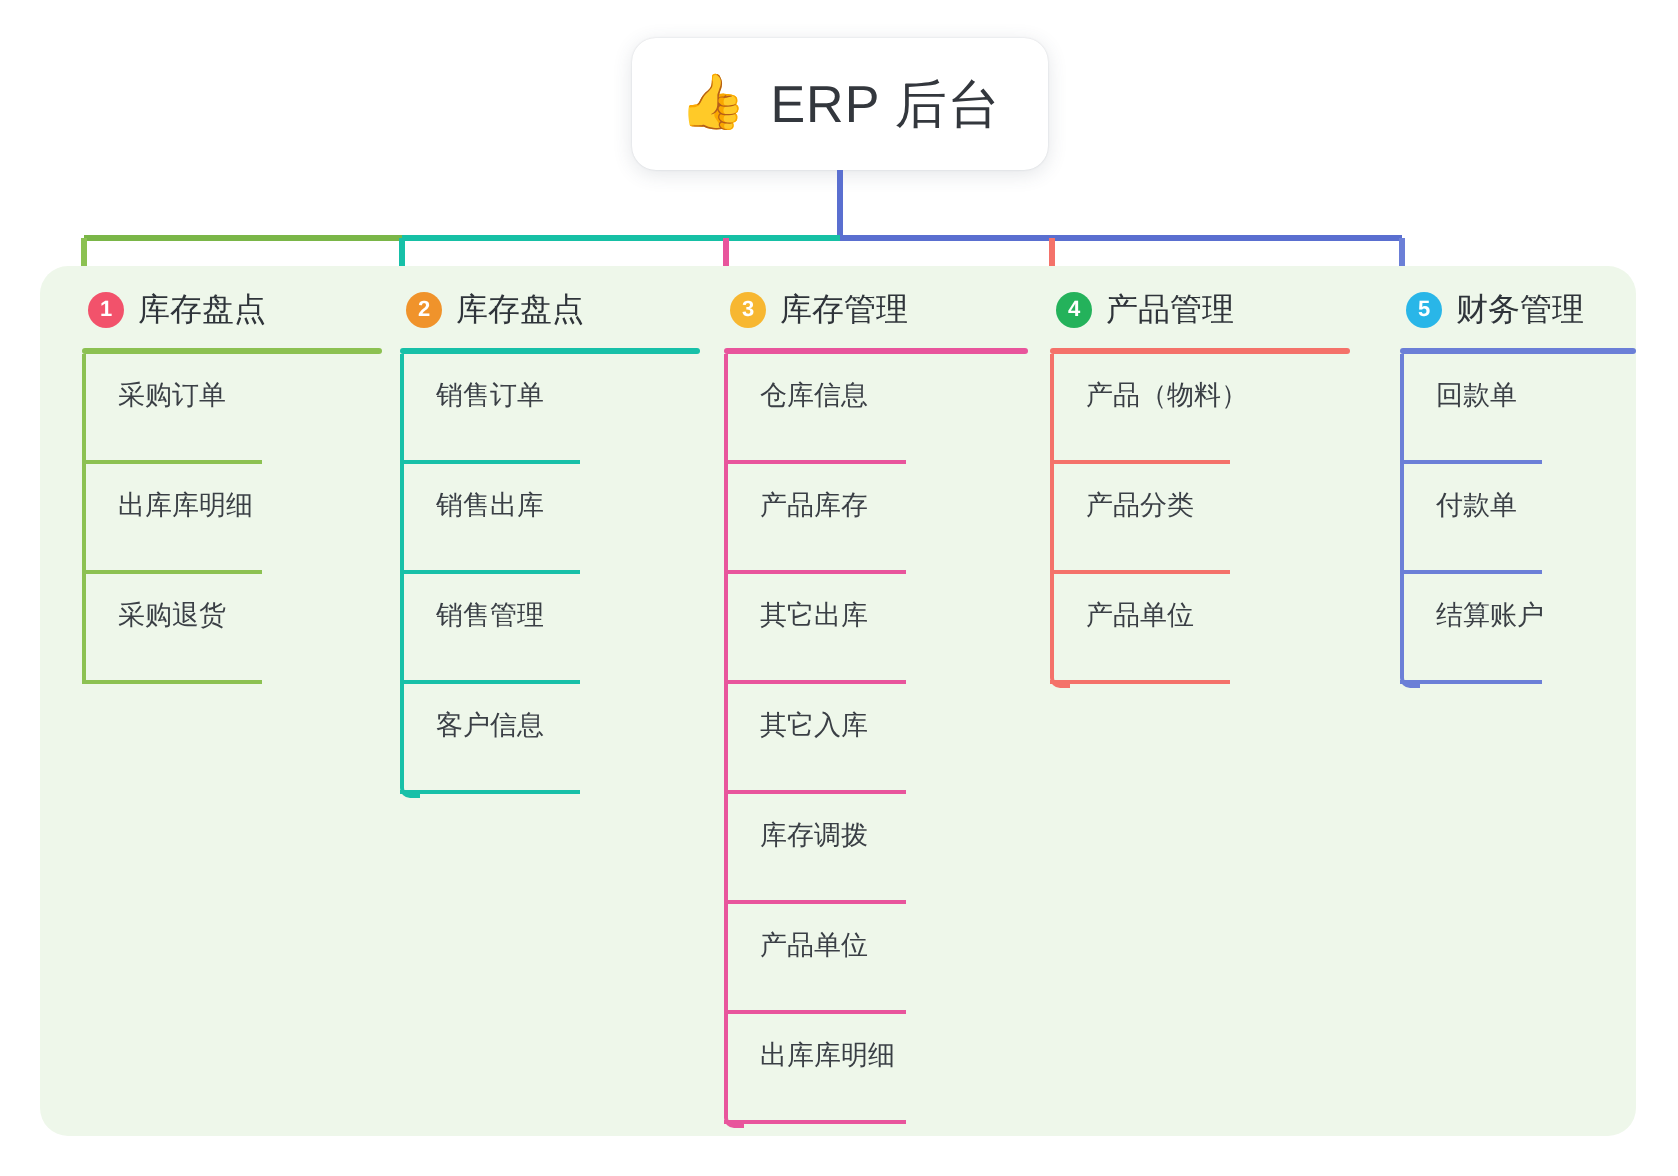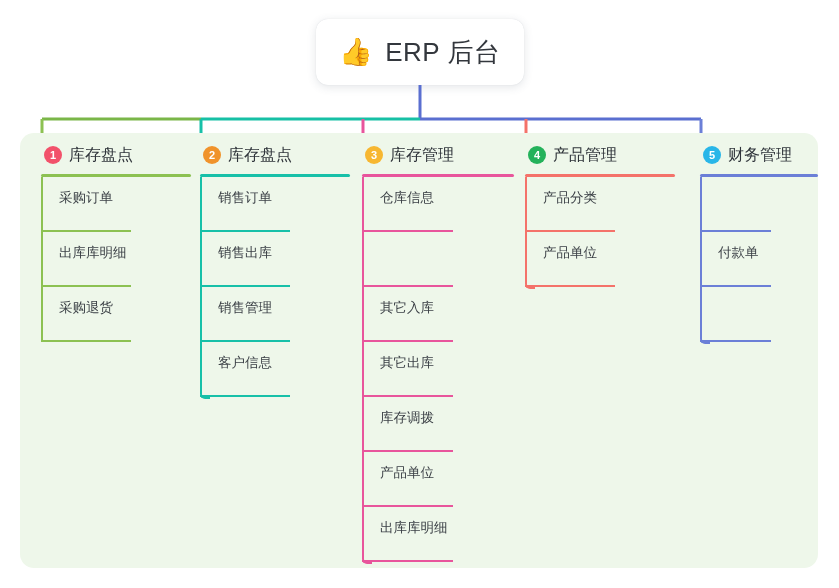--- a/index.html
+++ b/index.html
@@ -170,30 +170,31 @@
         <div class="head-rule" style="background: rgb(232, 85, 156); width: 152px;"></div>
         <div class="items">
           <div class="item">
             <span class="stem" style="background: rgb(232, 85, 156);"></span>
             <span class="underline" style="background: rgb(232, 85, 156); width: 91px;"></span>
             <span class="label">仓库信息</span>
           </div>
           <div class="item">
             <span class="stem" style="background: rgb(232, 85, 156);"></span>
             <span class="underline" style="background: rgb(232, 85, 156); width: 91px;"></span>
+            <span class="label">产品库存</span>
+          </div>
+          <div class="item">
+            <span class="stem" style="background: rgb(232, 85, 156);"></span>
+            <span class="underline" style="background: rgb(232, 85, 156); width: 91px;"></span>
+            <span class="label">其它出库</span>
           </div>
           <div class="item">
             <span class="stem" style="background: rgb(232, 85, 156);"></span>
             <span class="underline" style="background: rgb(232, 85, 156); width: 91px;"></span>
             <span class="label">其它入库</span>
-          </div>
-          <div class="item">
-            <span class="stem" style="background: rgb(232, 85, 156);"></span>
-            <span class="underline" style="background: rgb(232, 85, 156); width: 91px;"></span>
-            <span class="label">其它出库</span>
           </div>
           <div class="item">
             <span class="stem" style="background: rgb(232, 85, 156);"></span>
             <span class="underline" style="background: rgb(232, 85, 156); width: 91px;"></span>
             <span class="label">库存调拨</span>
           </div>
           <div class="item">
             <span class="stem" style="background: rgb(232, 85, 156);"></span>
             <span class="underline" style="background: rgb(232, 85, 156); width: 91px;"></span>
             <span class="label">产品单位</span>
@@ -205,20 +206,25 @@
           </div>
         </div>
       </div>
       <div class="col" style="left: 525px; top: 142px; width: 150px;">
         <div class="col-head">
           <span class="badge" style="background: rgb(36, 178, 91);">4</span>
           <span class="col-title">产品管理</span>
         </div>
         <div class="head-rule" style="background: rgb(244, 114, 106); width: 150px;"></div>
         <div class="items">
+          <div class="item">
+            <span class="stem" style="background: rgb(244, 114, 106);"></span>
+            <span class="underline" style="background: rgb(244, 114, 106); width: 90px;"></span>
+            <span class="label">产品（物料）</span>
+          </div>
           <div class="item">
             <span class="stem" style="background: rgb(244, 114, 106);"></span>
             <span class="underline" style="background: rgb(244, 114, 106); width: 90px;"></span>
             <span class="label">产品分类</span>
           </div>
           <div class="item last">
             <span class="stem" style="background: transparent; border-left: 2px solid rgb(244, 114, 106); border-bottom: 2px solid rgb(244, 114, 106); width: 8px;"></span>
             <span class="underline" style="background: rgb(244, 114, 106); width: 90px;"></span>
             <span class="label">产品单位</span>
           </div>
@@ -227,27 +233,29 @@
       <div class="col" style="left: 700px; top: 142px; width: 118px;">
         <div class="col-head">
           <span class="badge" style="background: rgb(41, 182, 232);">5</span>
           <span class="col-title">财务管理</span>
         </div>
         <div class="head-rule" style="background: rgb(107, 127, 215); width: 118px;"></div>
         <div class="items">
           <div class="item">
             <span class="stem" style="background: rgb(107, 127, 215);"></span>
             <span class="underline" style="background: rgb(107, 127, 215); width: 71px;"></span>
+            <span class="label">回款单</span>
           </div>
           <div class="item">
             <span class="stem" style="background: rgb(107, 127, 215);"></span>
             <span class="underline" style="background: rgb(107, 127, 215); width: 71px;"></span>
             <span class="label">付款单</span>
           </div>
           <div class="item last">
             <span class="stem" style="background: transparent; border-left: 2px solid rgb(107, 127, 215); border-bottom: 2px solid rgb(107, 127, 215); width: 8px;"></span>
             <span class="underline" style="background: rgb(107, 127, 215); width: 71px;"></span>
+            <span class="label">结算账户</span>
           </div>
         </div>
       </div>
     </div>
 
 </div>
 
 </body></html>

